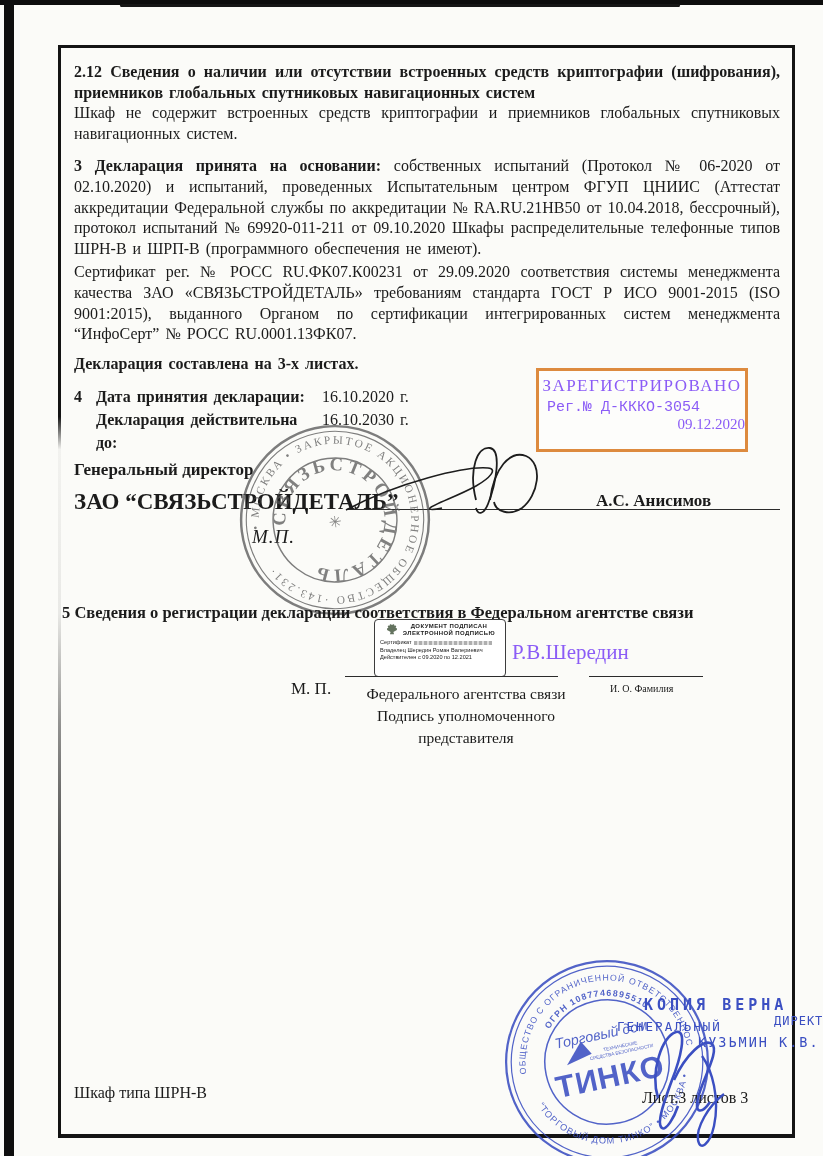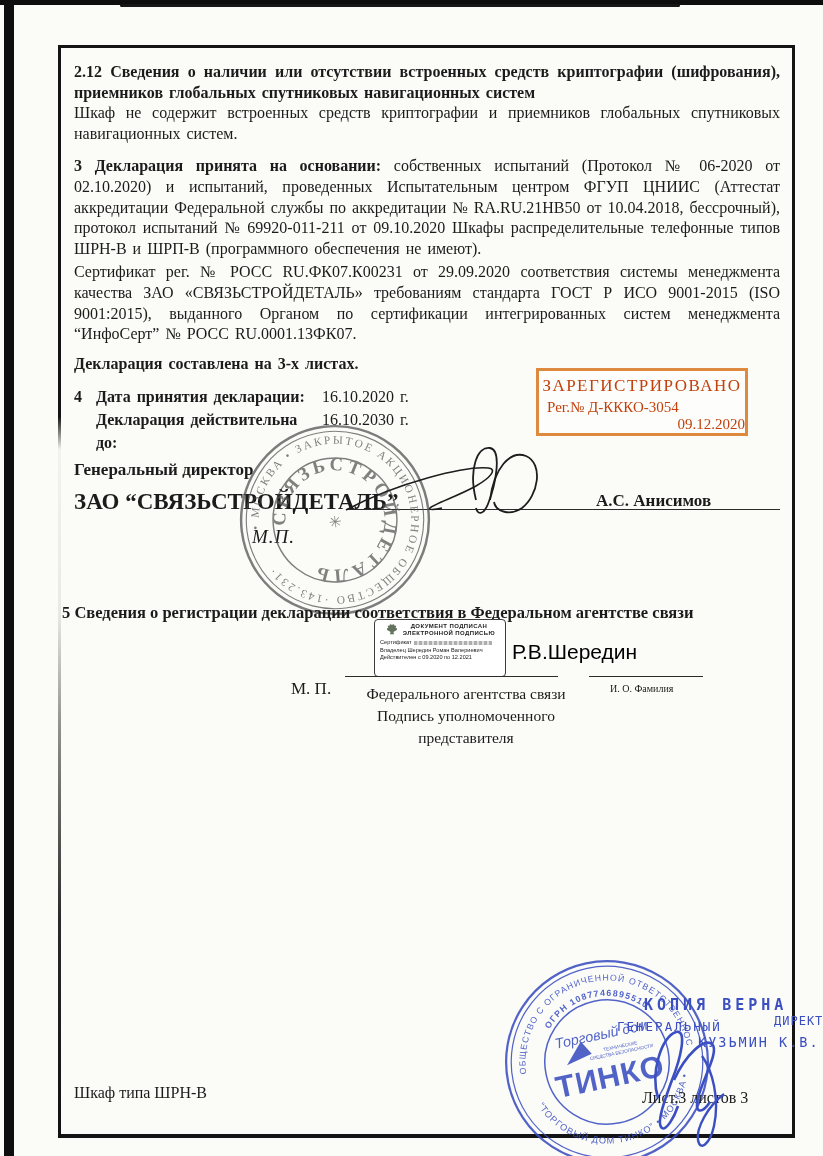--- a/index.html
+++ b/index.html
@@ -35,26 +35,26 @@
   .pcert{margin-top:3px !important;}
   .psheets{margin-top:9px !important;font-weight:bold;text-align:left;}
   .s4block{margin-top:11px;}
   .s4row{display:flex;text-align:left;line-height:23px;}
   .s4num{width:22px;font-weight:bold;}
   .s4label{width:212px;font-weight:bold;}
   .s4val{margin-left:14px;text-align:center;}
 
   
   .regbox{
-    position:absolute;left:536px;top:368px;width:212px;height:68px;
+    position:absolute;left:536px;top:368px;width:212px;height:84px;
     border:3px solid #dd8a3e;box-sizing:border-box;background:rgba(255,255,255,0.45);
-    font-size:15px;color:#c2410c;
+    font-size:15px;color:#8b5cf6;
   }
   .regbox .rtitle{display:block;text-align:center;font-size:17px;letter-spacing:1.5px;margin-top:5px;}
-  .regbox .rrow{display:block;margin:3px 0 0 8px;}
+  .regbox .rrow{display:block;margin:3px 0 0 8px;font-family:Liberation Mono, monospace;}
   .regbox .rdate{display:block;margin:0 0 0 78px;text-align:right;}
 
   
   .sig-title1{position:absolute;left:74px;top:460px;font-weight:bold;font-size:17px;}
   .sig-title2{position:absolute;left:74px;top:489px;font-weight:bold;font-size:23px;}
   .sig-name{position:absolute;left:596px;top:491px;font-weight:bold;font-size:17px;}
   .mp1{position:absolute;left:252px;top:526px;font-size:19px;letter-spacing:1px;font-style:italic;}
   .sig-line{position:absolute;left:347px;top:509px;width:433px;height:1.4px;background:#2b2b2b;}
 
   .stamp-black{position:absolute;left:237px;top:422px;width:196px;height:196px;transform:rotate(-7deg);opacity:.72;}
@@ -65,21 +65,21 @@
   .esign{
     position:absolute;left:374px;top:619px;width:132px;height:58px;
     background:#fff;border:1.2px solid #3c3c3c;border-radius:4px;box-sizing:border-box;
     font-family:"Liberation Sans","DejaVu Sans",sans-serif;color:#222;overflow:hidden;
   }
   .esign .etop{display:flex;align-items:center;justify-content:center;gap:4px;margin-top:3px;}
   .esign .etitle{font-size:6px;font-weight:bold;line-height:7px;letter-spacing:.4px;text-align:center;}
   .esign .erow{font-size:5.6px;line-height:7.5px;margin-left:5px;white-space:nowrap;}
   .esign .ecert{display:flex;align-items:center;gap:2px;margin-top:2px;}
   .esign .eblur{display:inline-block;width:78px;height:4px;background:repeating-linear-gradient(90deg,#9a9a9a 0 3px,#d8d8d8 3px 5px);opacity:.8;}
-  .sheredin{position:absolute;left:512px;top:640px;font-family:Liberation Sans, sans-serif;font-size:21px;color:#000000;}
+  .sheredin{position:absolute;left:512px;top:640px;font-family:Liberation Serif, serif;font-size:21px;color:#8b5cf6;}
   .lineA{position:absolute;left:345px;top:676px;width:213px;height:1.3px;background:#2b2b2b;}
   .lineB{position:absolute;left:589px;top:676px;width:114px;height:1.3px;background:#2b2b2b;}
   .mp2{position:absolute;left:291px;top:679px;font-size:17px;}
   .cap-wrap{position:absolute;left:330px;top:683px;width:272px;text-align:center;font-size:15.5px;line-height:22px;}
   .cap-name{position:absolute;left:610px;top:683px;font-size:10px;}
 
   
   .foot-left{position:absolute;left:74px;top:1084px;font-size:16px;}
   .foot-right{position:absolute;left:642px;top:1089px;font-size:16px;z-index:6;}
 

